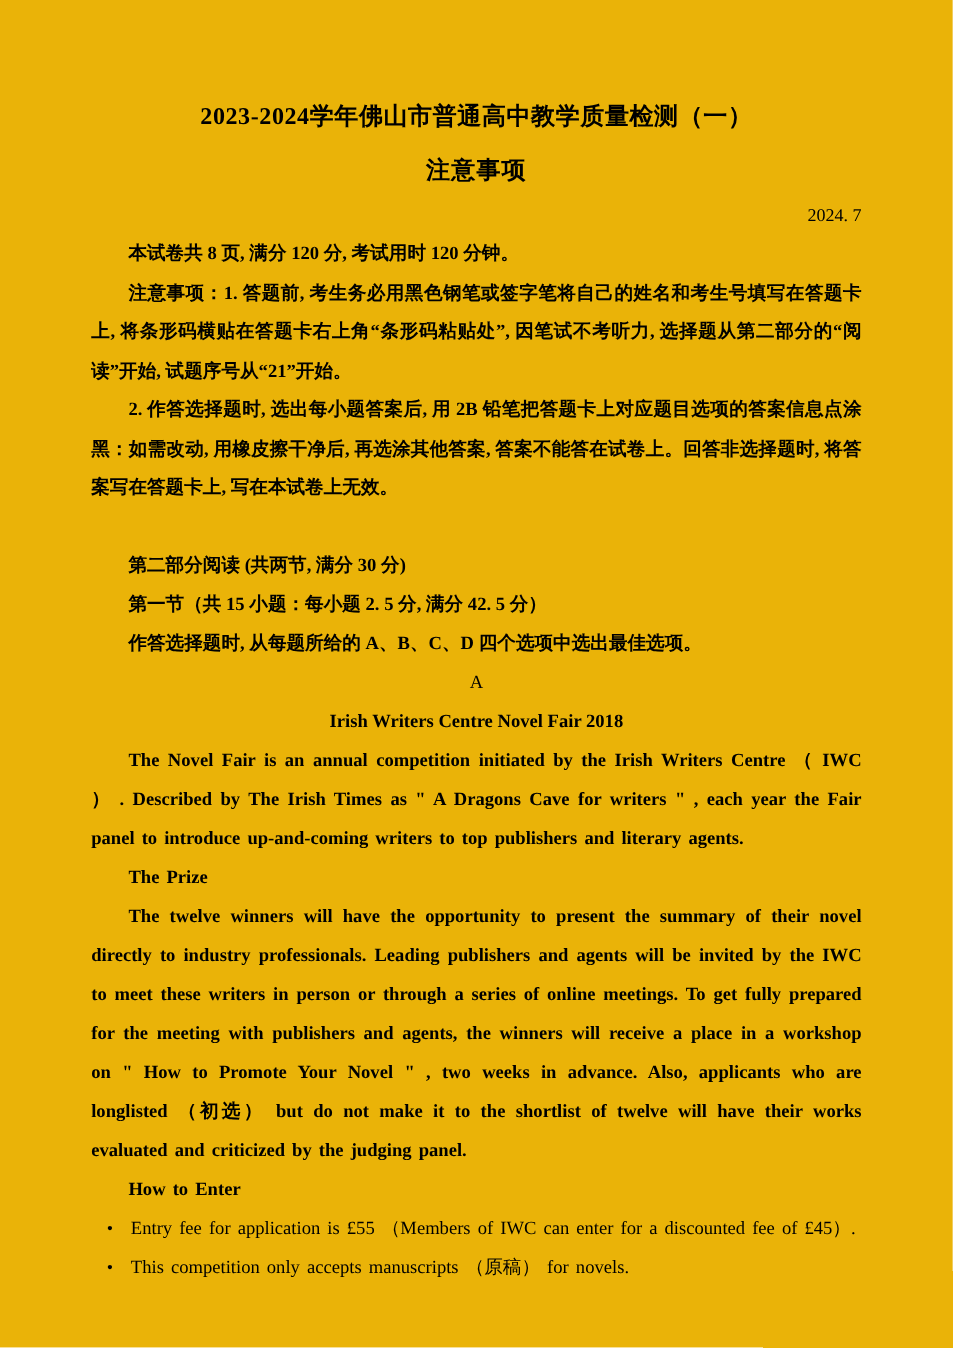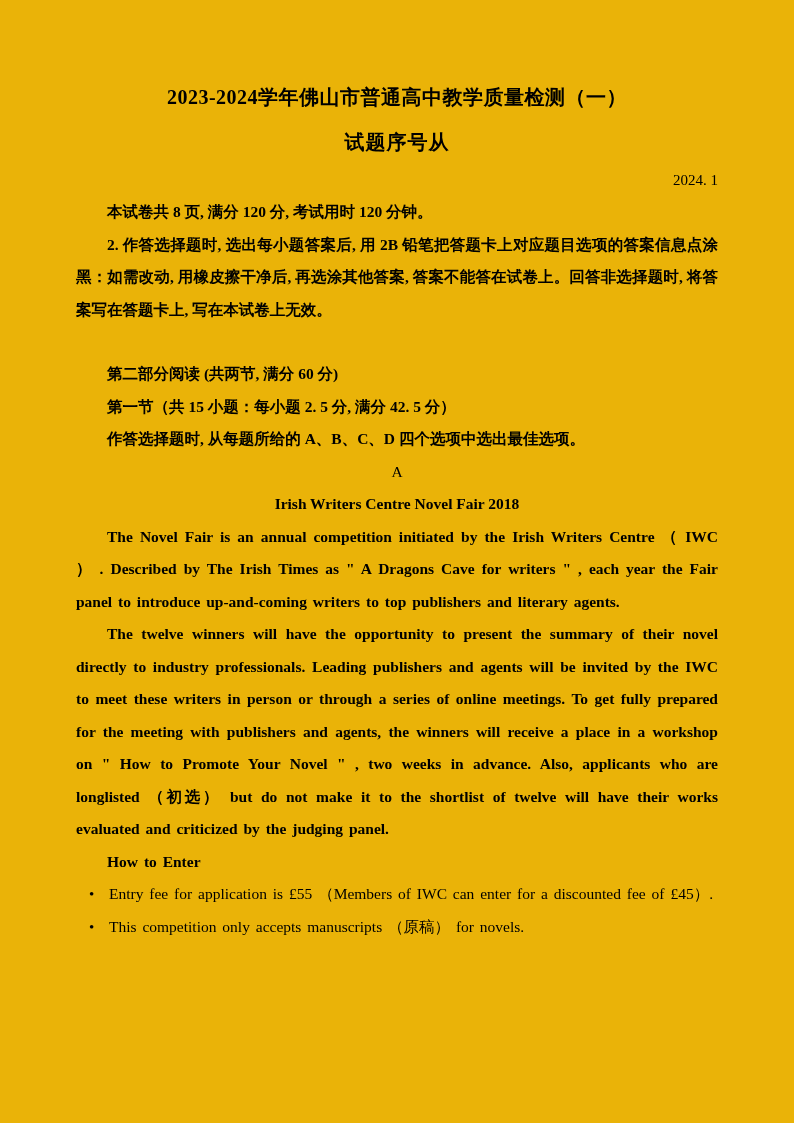--- a/index.html
+++ b/index.html
@@ -74,36 +74,38 @@
     font-size: 15px;
   }
   .bullet-text { flex: 1; }
 </style>
 </head>
 <body>
 
 <div class="page">
 
   <h1 class="title">2023-2024学年佛山市普通高中教学质量检测（一）</h1>
-  <h2 class="subtitle">试题序号从</h2>
-  <div class="date">2024. 1</div>
+  <h2 class="subtitle">注意事项</h2>
+  <div class="date">2024. 7</div>
 
   <div class="body-text">
 
     <p class="cn indent">本试卷共 8 页, 满分 120 分, 考试用时 120 分钟。</p>
+    <p class="cn indent">注意事项：1. 答题前, 考生务必用黑色钢笔或签字笔将自己的姓名和考生号填写在答题卡上, 将条形码横贴在答题卡右上角“条形码粘贴处”, 因笔试不考听力, 选择题从第二部分的“阅读”开始, 试题序号从“21”开始。</p>
     <p class="cn indent">2. 作答选择题时, 选出每小题答案后, 用 2B 铅笔把答题卡上对应题目选项的答案信息点涂黑：如需改动, 用橡皮擦干净后, 再选涂其他答案, 答案不能答在试卷上。回答非选择题时, 将答案写在答题卡上, 写在本试卷上无效。</p>
 
-    <p class="cn indent bold gap-above">第二部分阅读 (共两节, 满分 60 分)</p>
+    <p class="cn indent bold gap-above">第二部分阅读 (共两节, 满分 30 分)</p>
     <p class="cn indent">第一节（共 15 小题：每小题 2. 5 分, 满分 42. 5 分）</p>
     <p class="cn indent">作答选择题时, 从每题所给的 A、B、C、D 四个选项中选出最佳选项。</p>
 
     <div class="center">A</div>
     <div class="center bold">Irish Writers Centre Novel Fair 2018</div>
 
     <p class="en indent">The Novel Fair is an annual competition initiated by the Irish Writers Centre （ IWC ） . Described by The Irish Times as " A Dragons Cave for writers " , each year the Fair panel to introduce up-and-coming writers to top publishers and literary agents.</p>
+    <p class="en indent bold">The Prize</p>
     <p class="en indent">The twelve winners will have the opportunity to present the summary of their novel directly to industry professionals. Leading publishers and agents will be invited by the IWC to meet these writers in person or through a series of online meetings. To get fully prepared for the meeting with publishers and agents, the winners will receive a place in a workshop on " How to Promote Your Novel " , two weeks in advance. Also, applicants who are longlisted （初选） but do not make it to the shortlist of twelve will have their works evaluated and criticized by the judging panel.</p>
     <p class="en indent bold">How to Enter</p>
 
     <ul class="bullets">
       <li>
         <span class="bullet-dot">•</span>
         <span class="bullet-text">Entry fee for application is £55 （Members of IWC can enter for a discounted fee of £45）.</span>
       </li>
       <li>
         <span class="bullet-dot">•</span>

